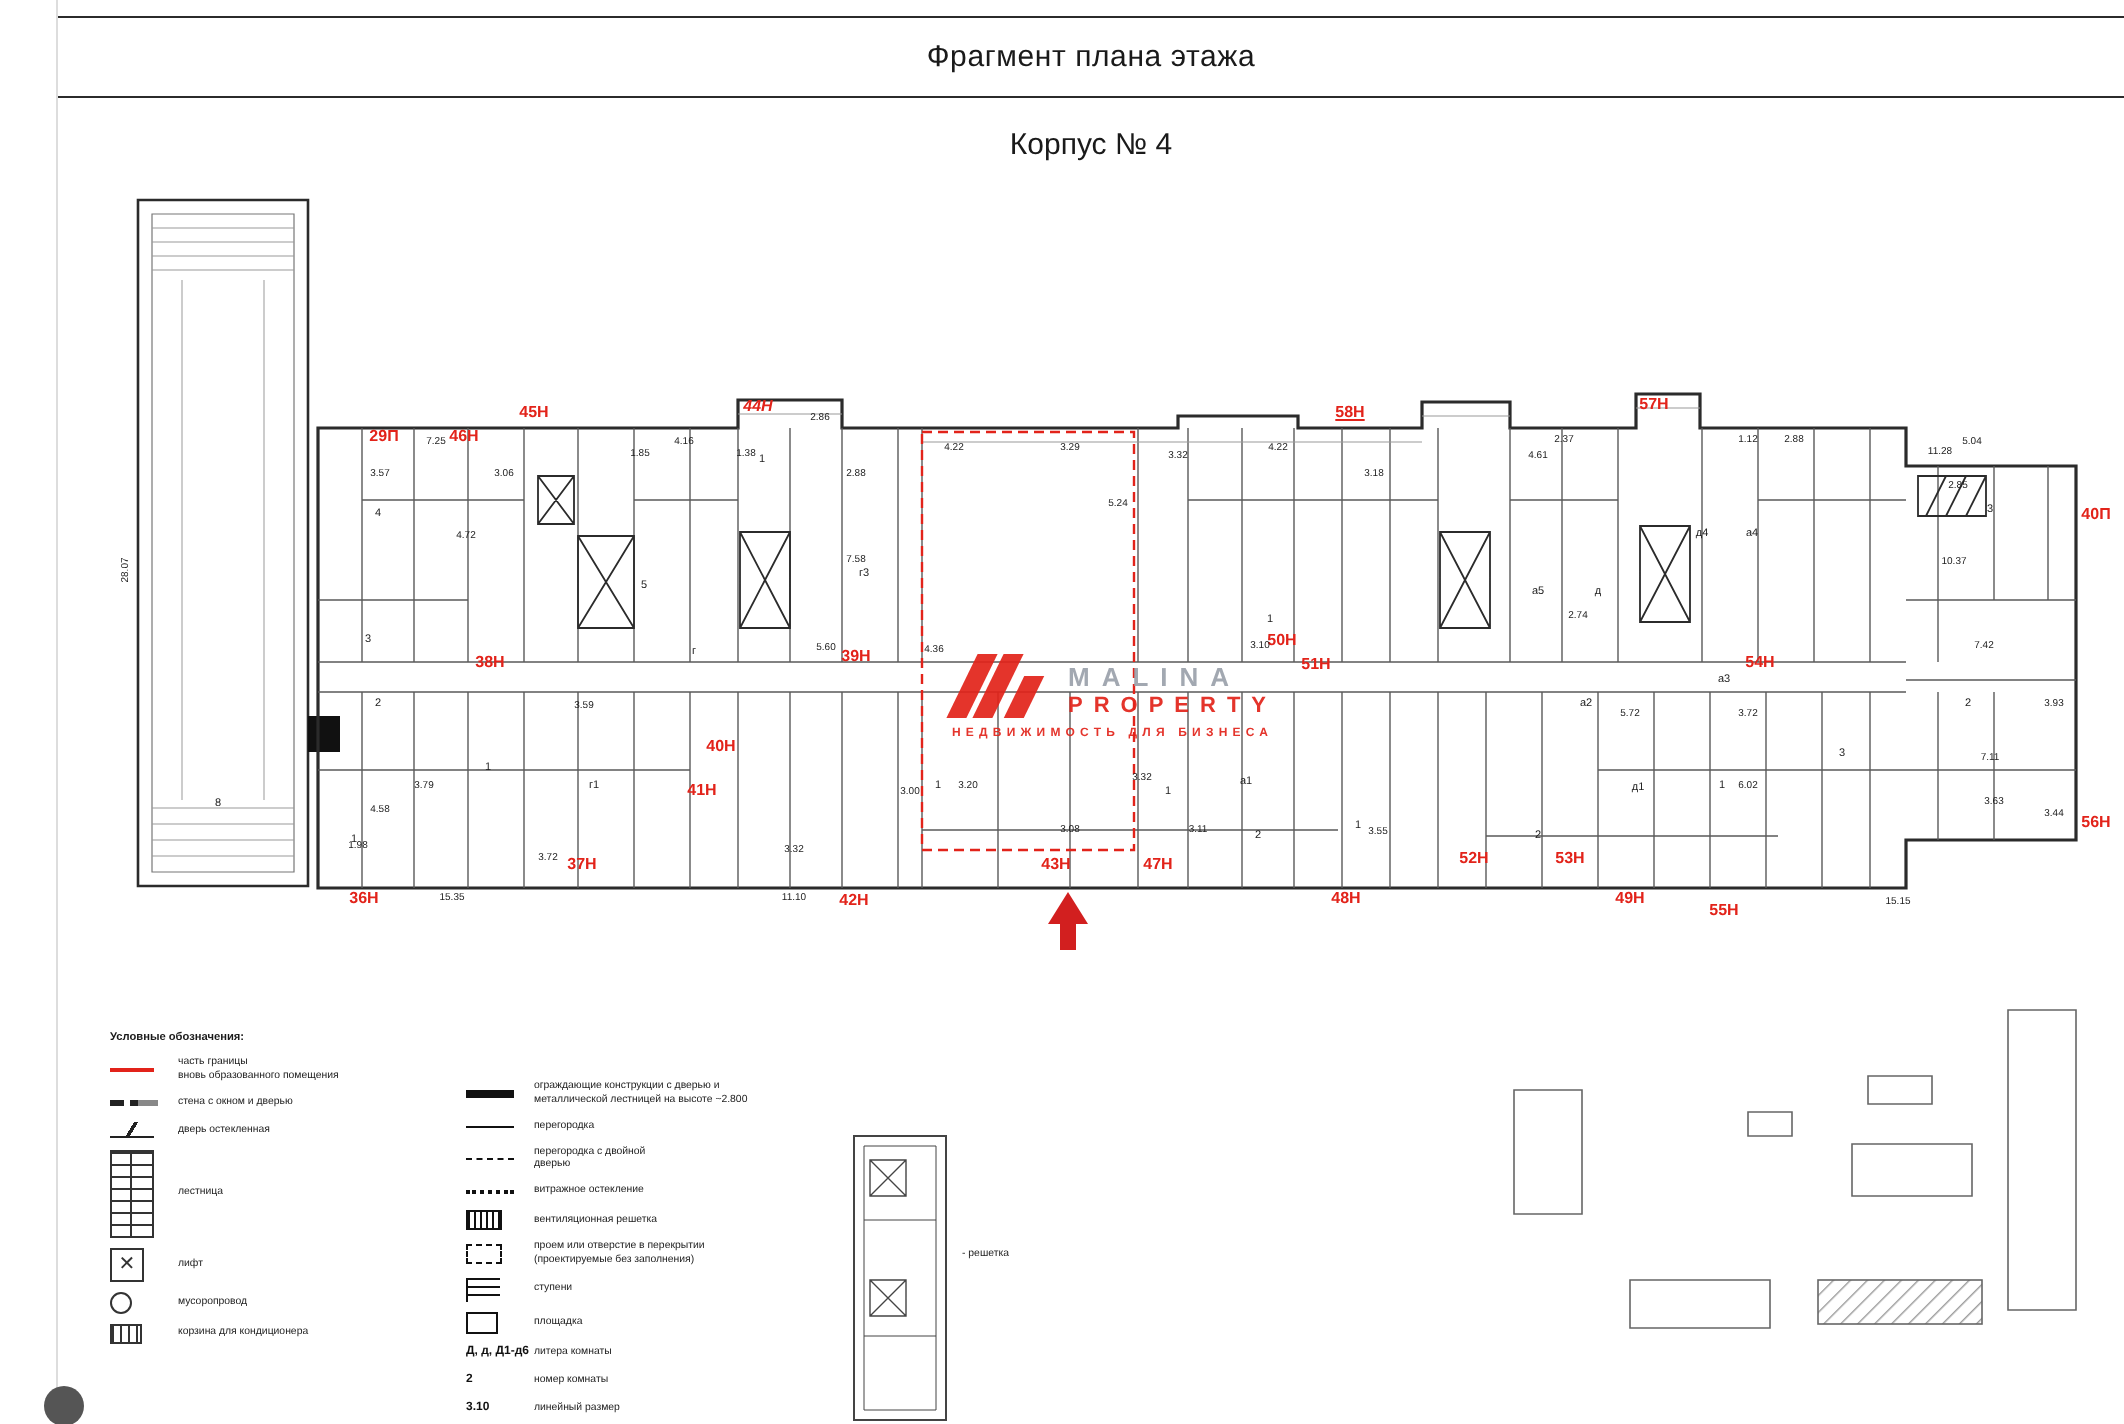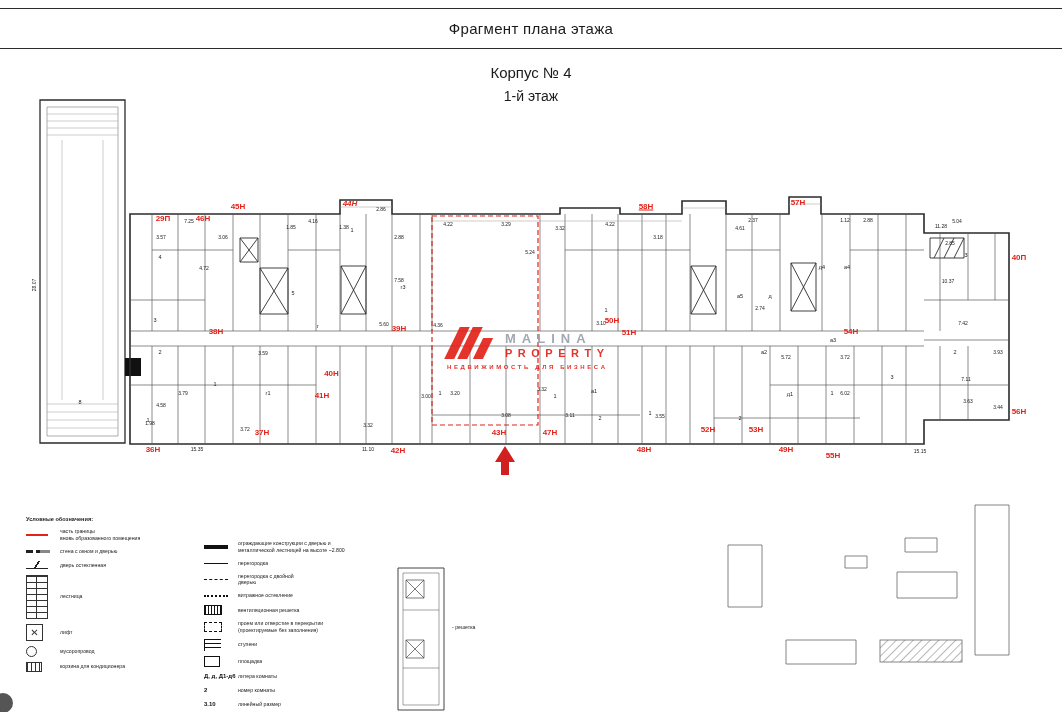--- a/index.html
+++ b/index.html
@@ -1,19 +1,19 @@
 <!DOCTYPE html>
 <html><head>
 <meta charset="utf-8">
 <style>
   :root{ --red:#e2231a; --ink:#1a1a1a; }
   html,body{margin:0;padding:0;background:#fff;}
   body{width:1062px;height:712px;position:relative;overflow:hidden;
        font-family:"Liberation Sans","DejaVu Sans",sans-serif;color:var(--ink);}
-  .page{position:absolute;inset:0;background:#fff;outline:1px solid #ddd;}
+  .page{position:absolute;inset:0;background:#fff;outline:1px solid #ddd;margin-left:29px;}
 
   .rule{position:absolute;left:0;right:0;border-top:1.2px solid #2b2b2b;}
   .rule-top{top:8px;}
   .rule-title{top:48px;}
 
   .page-title{position:absolute;top:20px;left:0;width:100%;text-align:center;
               font-size:15px;letter-spacing:.3px;}
   .building-title{position:absolute;top:64px;left:0;width:100%;text-align:center;font-size:15px;}
   .floor-title{position:absolute;top:88px;left:0;width:100%;text-align:center;font-size:14px;}
 
@@ -80,21 +80,20 @@
 </style>
 </head>
 <body>
 
 <div class="page">
 
   <div class="rule rule-top"></div>
   <div class="page-title">Фрагмент плана этажа</div>
   <div class="rule rule-title"></div>
   <div class="building-title">Корпус № 4</div>
-  <div class="floor-title">1-й этаж</div>
 
   <svg class="linework" width="1062" height="712" viewBox="0 0 1062 712">
     <defs>
       <pattern id="hatch" width="6" height="6" patternUnits="userSpaceOnUse" patternTransform="rotate(45)">
         <line x1="0" y1="0" x2="0" y2="6" stroke="#999" stroke-width="1.4"></line>
       </pattern>
     </defs>
 
     <g stroke="#2b2b2b" fill="none">
       <path d="M40 100H125V443H40Z" stroke-width="1.3"></path>

